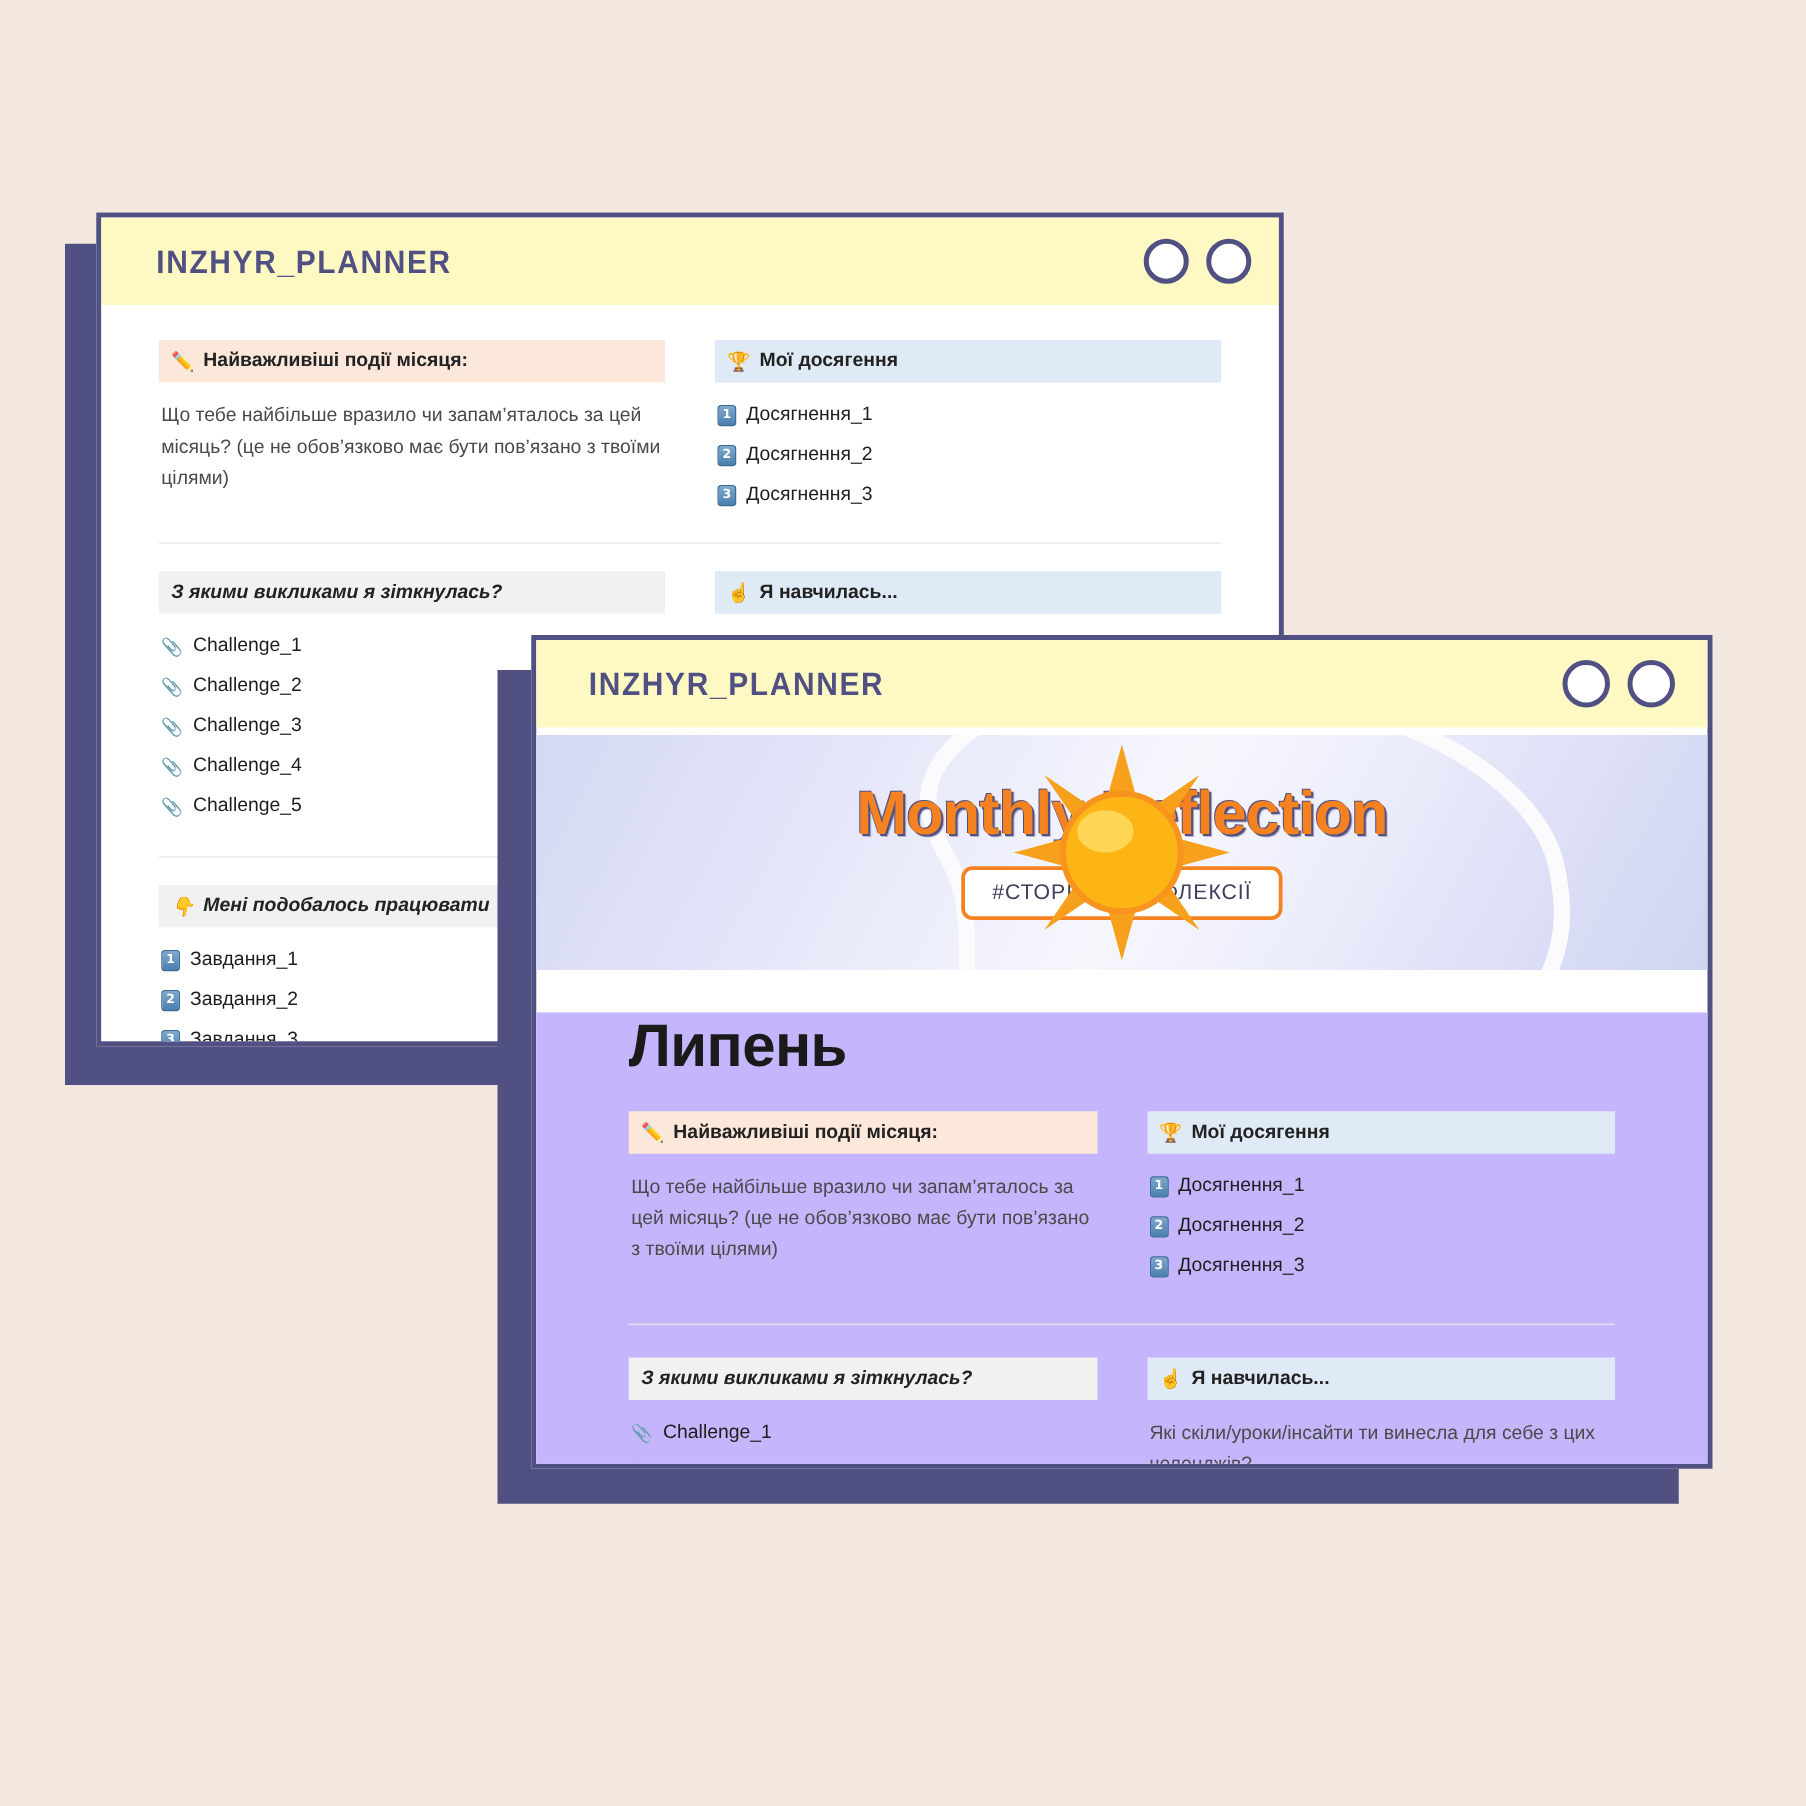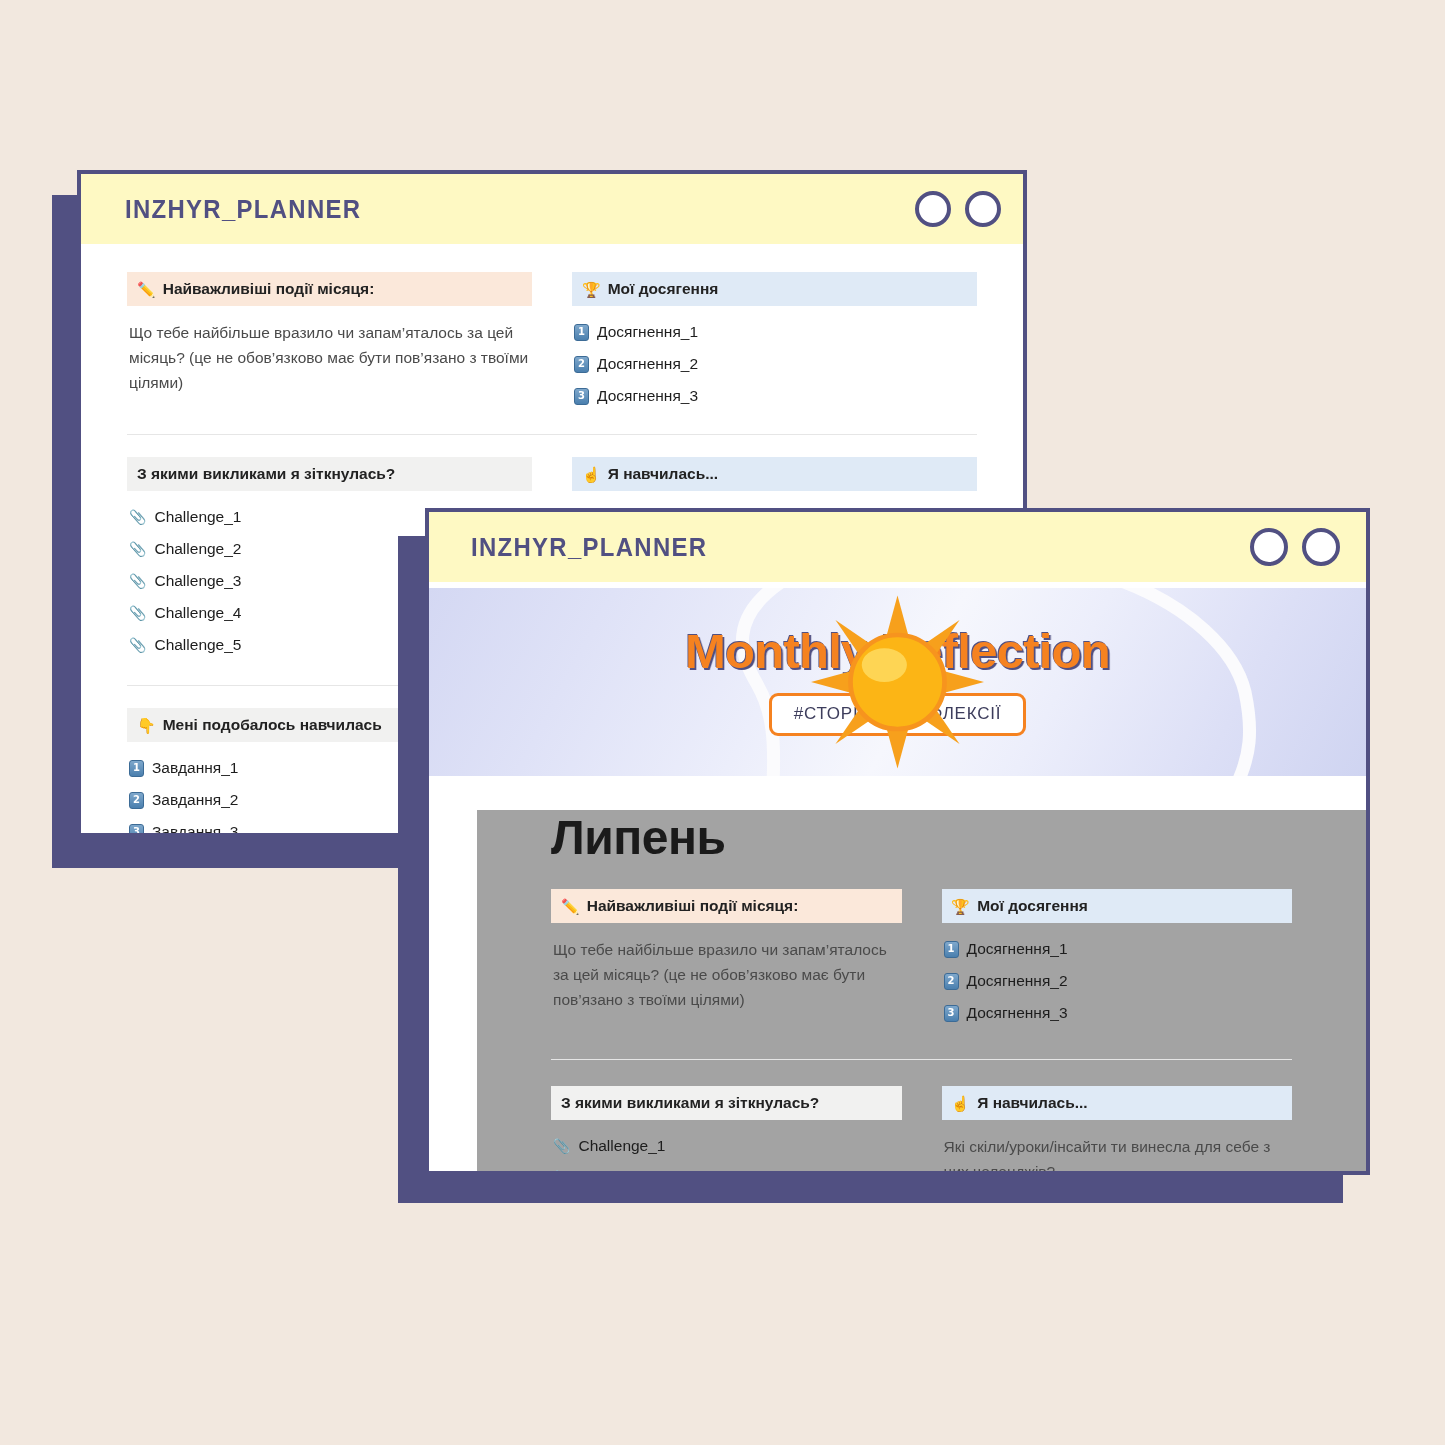--- a/index.html
+++ b/index.html
@@ -144,23 +144,22 @@
     position: absolute;
     left: 78px;
     bottom: -42px;
     width: 84px;
     height: 84px;
     z-index: 4;
   }
 
   .front-body {
     padding: 0 74px;
-    background: #a3a3a3;
+    background: #c4b5fd;
     position: relative;
-    margin-left: 48px;
   }
 
   .month-title {
     font-size: 48px;
     font-weight: 700;
     color: #1a1a1a;
     letter-spacing: -0.01em;
     margin: 34px 0 24px 0;
   }
 
@@ -178,21 +177,21 @@
     font-size: 15.5px;
     font-weight: 700;
     color: #222;
     padding: 7px 10px;
     line-height: 1.3;
     white-space: nowrap;
     overflow: hidden;
   }
   .sec-head.peach { background: #fbe8da; }
   .sec-head.blue  { background: #dfeaf6; }
-  .sec-head.gray  { background: #f1f1f0; }
+  .sec-head.gray  { background: #f1f1f0; font-style: italic; }
 
   .sec-head .emj { font-size: 15px; line-height: 1; }
 
   .hint {
     color: #4a4a4a;
     font-size: 15.5px;
     line-height: 1.62;
     margin-top: 14px;
     padding-left: 2px;
   }
@@ -307,21 +306,21 @@
           <div class="item">
             <span class="emj">📎</span>
             <span>Challenge_5</span>
           </div>
         </div>
 
         <div class="divider" style="margin-top:24px;"></div>
 
         <div class="sec-head gray" style="margin-top:22px;">
           <span class="emj">👇</span>
-          <span>Мені подобалось навчилась</span>
+          <span>Мені подобалось працювати</span>
         </div>
         <div class="item-list">
           <div class="item">
             <span class="numcap">1</span>
             <span>Завдання_1</span>
           </div>
           <div class="item">
             <span class="numcap">2</span>
             <span>Завдання_2</span>
           </div>

